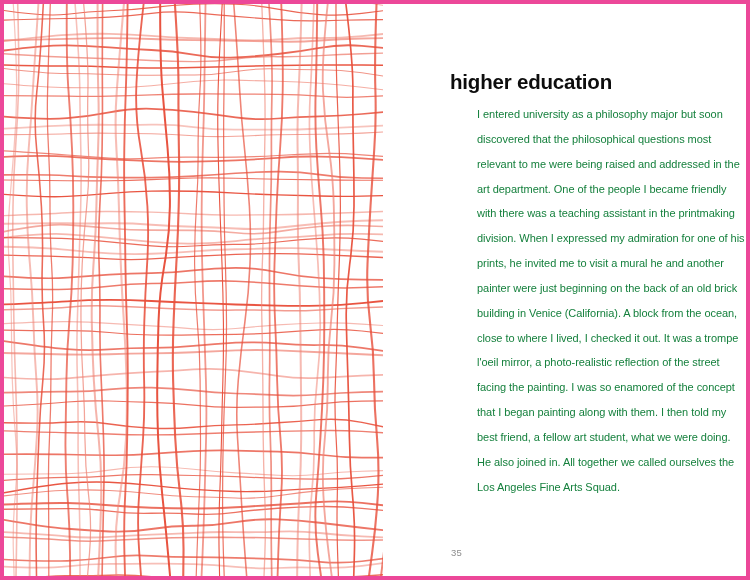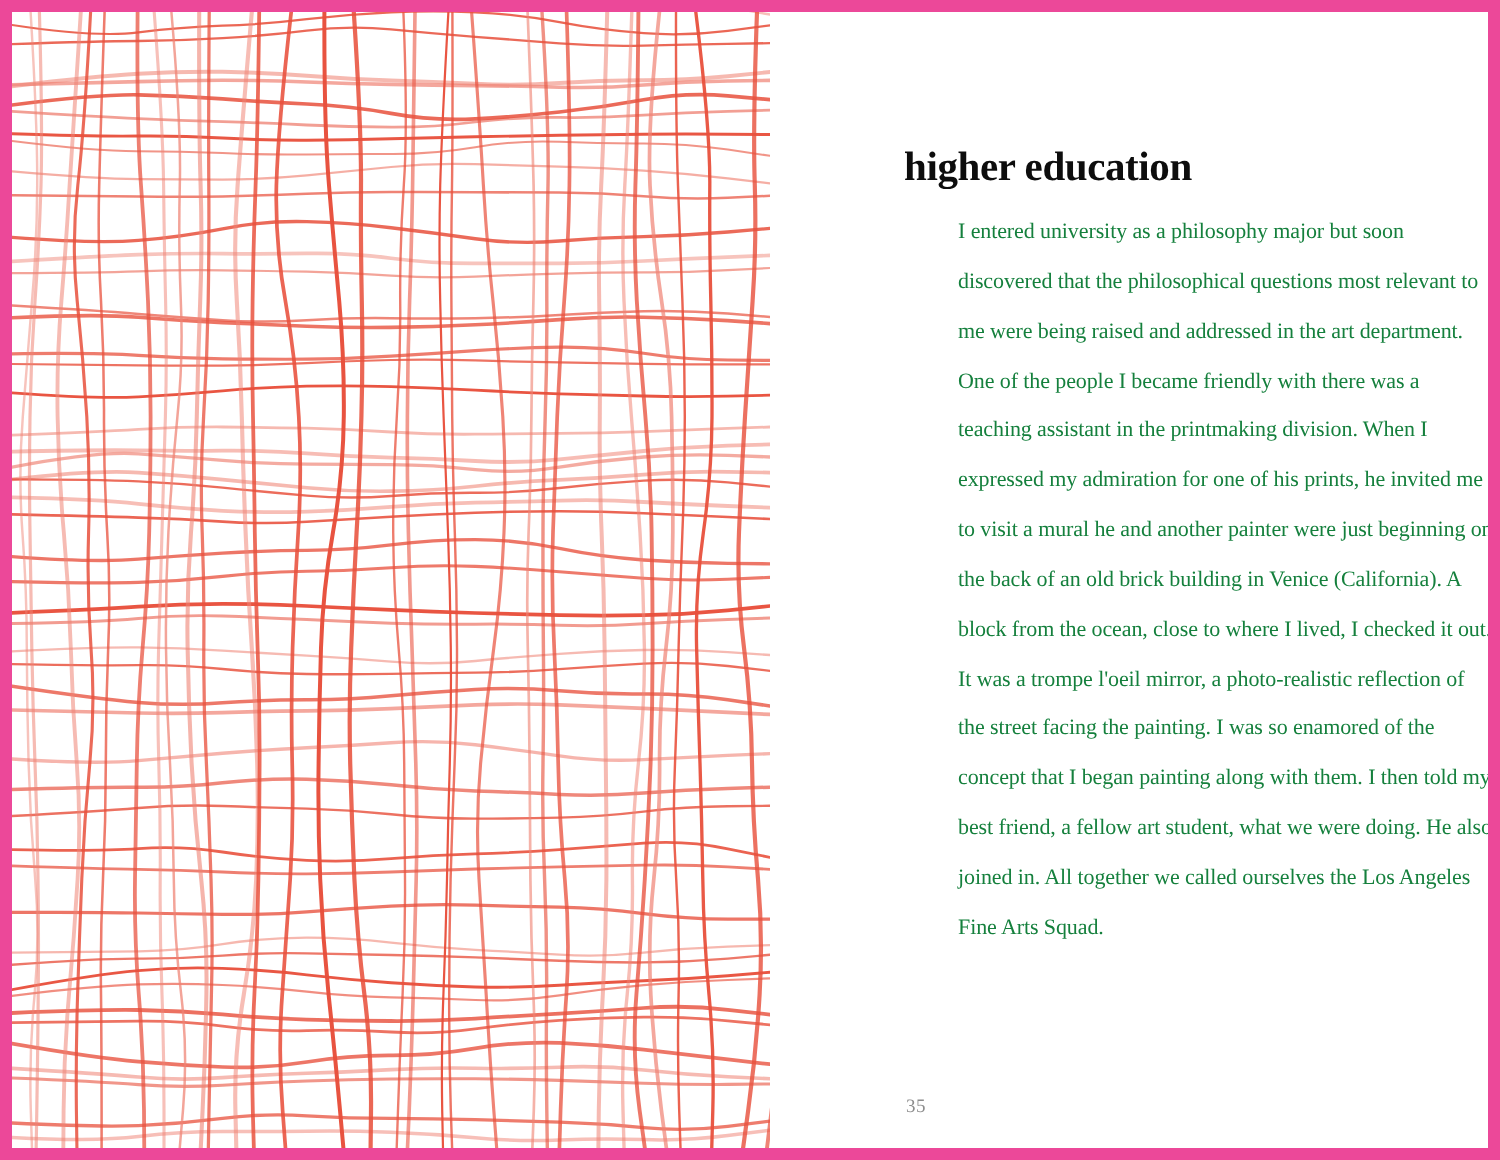--- a/index.html
+++ b/index.html
@@ -6,23 +6,23 @@
     margin: 0;
     padding: 0;
     background: #ffffff;
   }
   #page {
     position: relative;
     width: 750px;
     height: 580px;
     background: #ffffff;
     box-sizing: border-box;
-    border: 6px solid #ec4899;
+    border: 4px solid #ec4899;
     overflow: hidden;
-    font-family: Liberation Serif, serif;
+    font-family: Liberation Sans, sans-serif;
   }
   
   #artwork-panel {
     position: absolute;
     left: 0;
     top: 0;
     width: 379px;
     height: 578px;
     overflow: hidden;
     background: #ffffff;

